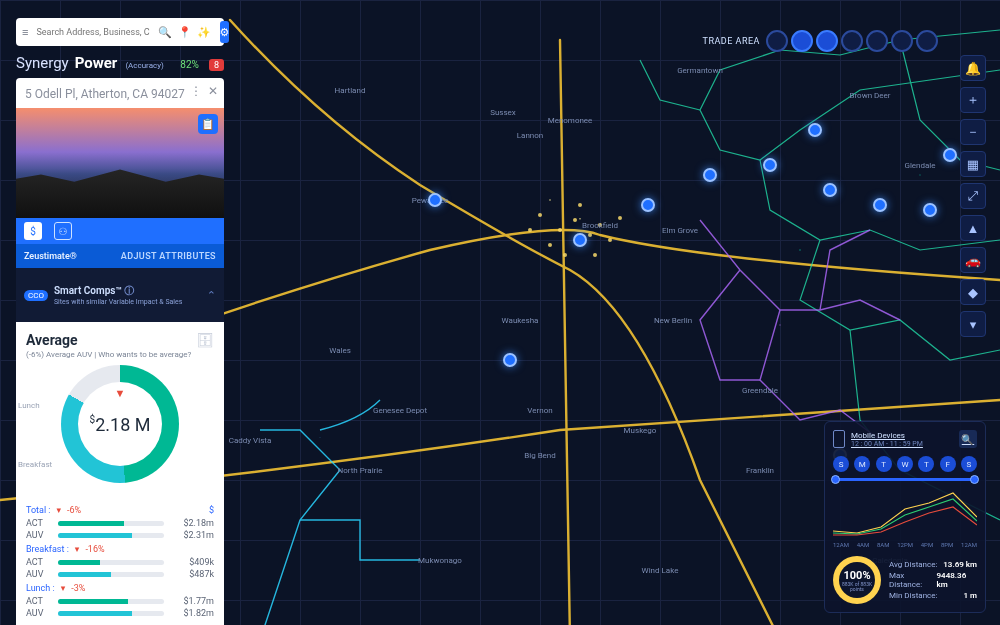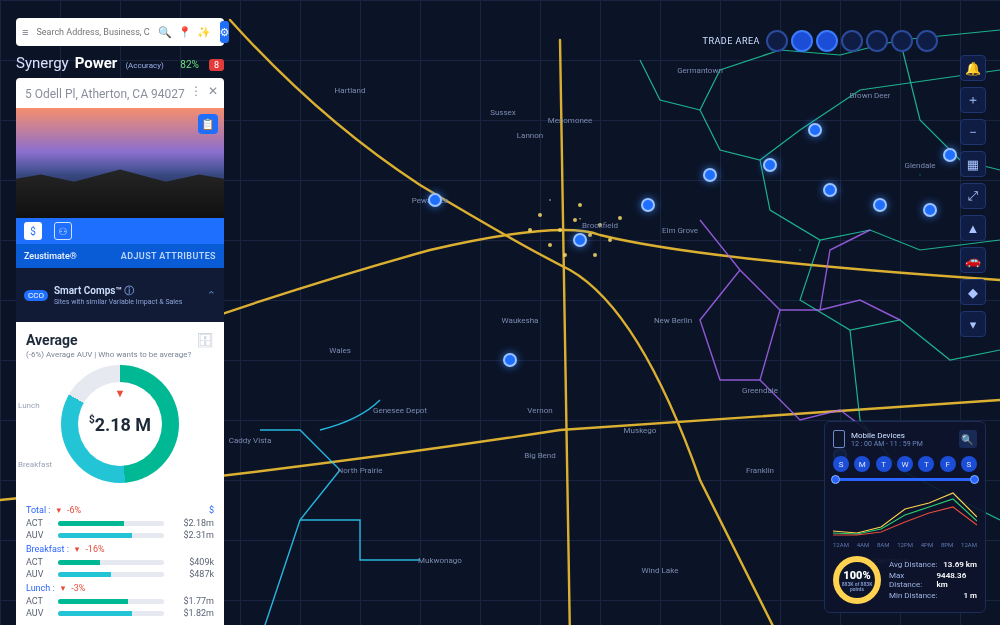--- a/index.html
+++ b/index.html
@@ -84,21 +84,21 @@
   .smart .h{font-size:10px;font-weight:600;}
   .smart .s{font-size:7px;color:#8aa0d6;}
   .smart .more{margin-left:auto;color:#5e7bbd;font-size:11px;}
 
   .card{background:#fff;padding:10px 10px 8px;color:var(--ink);position:relative;}
   .card h3{margin:0;font-size:14px;}
   .card .sub{font-size:8px;color:#7b8596;margin-top:2px;}
   .donut-wrap{display:flex;justify-content:center;margin:6px 0 4px;position:relative;}
   .donut{width:118px;height:118px;border-radius:50%;background:conic-gradient(var(--teal) 0 175deg,var(--cyan) 175deg 300deg,#e6e9ef 300deg 360deg);display:flex;align-items:center;justify-content:center;}
   .donut .inner{width:84px;height:84px;border-radius:50%;background:#fff;display:flex;flex-direction:column;align-items:center;justify-content:center;}
-  .donut .amt{font-size:18px;font-weight:700;}
+  .donut .amt{font-size:18px;font-weight:400;}
   .donut .amt sup{font-size:10px;vertical-align:top;}
   .marker{position:absolute;top:22px;left:50%;transform:translateX(-50%);color:#e74c3c;font-size:11px;}
   .dot-lbl{position:absolute;font-size:8px;color:#9aa3b5;}
   .dot-lbl.l{left:-8px;top:36px;}
   .dot-lbl.b{left:-8px;bottom:14px;}
   .card .cyl{position:absolute;right:10px;top:10px;color:#c4cbd8;font-size:14px;}
 
   .metrics{background:#fff;padding:6px 10px 8px;color:var(--ink);font-size:9px;}
   .sec-h{display:flex;align-items:center;gap:6px;margin:4px 0 3px;color:#2a64ff;}
   .sec-h .pct{font-size:9px;}
@@ -113,32 +113,32 @@
   .row .v{width:44px;text-align:right;color:#5b6475;}
 
   .foot{background:var(--panel-dark);padding:6px 8px;display:flex;align-items:center;color:#cfe0ff;}
 
   
   .tools{position:absolute;right:14px;top:55px;display:flex;flex-direction:column;gap:6px;}
   .tbtn{width:26px;height:26px;background:#0f1d44;border:1px solid #1f3570;border-radius:4px;color:#a9c4ff;display:flex;align-items:center;justify-content:center;font-size:13px;}
 
   
   .ana{position:absolute;right:14px;bottom:12px;width:162px;background:rgba(12,20,44,.9);border:1px solid #1c2c58;border-radius:6px;padding:8px;color:#cfe0ff;font-size:8px;}
-  .ana .hd{display:flex;align-items:center;gap:6px;}
+  .ana .hd{display:flex;align-items:center;gap:6px;text-decoration:underline;}
   .ana .hd .d{width:12px;height:18px;border:1px solid #6f88c7;border-radius:2px;}
   .ana .hd .mag{margin-left:auto;width:18px;height:18px;background:#182a56;border-radius:3px;display:flex;align-items:center;justify-content:center;font-size:10px;color:#7f9ad8;}
   .days{display:flex;gap:4px;margin:8px 0 6px;justify-content:space-between;}
   .day{width:16px;height:16px;border-radius:50%;background:#1b4dd6;color:#dbe7ff;font-size:8px;display:flex;align-items:center;justify-content:center;}
   .slider{height:3px;background:#24407e;border-radius:2px;position:relative;margin-bottom:8px;}
   .slider .a{position:absolute;left:0;right:0;height:100%;background:#2a64ff;border-radius:2px;}
   .slider .h{position:absolute;top:-3px;width:9px;height:9px;border-radius:50%;background:#2a64ff;border:1px solid #8cb6ff;}
   .spark{height:48px;position:relative;margin-bottom:4px;}
   .ticks{display:flex;justify-content:space-between;color:#5e77b0;font-size:6px;margin-bottom:8px;}
   .ring-row{display:flex;gap:8px;align-items:center;}
-  .ring{width:48px;height:48px;border-radius:50%;background:conic-gradient(#ffd34f 0 360deg);display:flex;align-items:center;justify-content:center;font-weight:bold;}
+  .ring{width:48px;height:48px;border-radius:50%;background:conic-gradient(#ffd34f 0 360deg);display:flex;align-items:center;justify-content:center;}
   .ring .ri{width:36px;height:36px;border-radius:50%;background:#0c142c;display:flex;flex-direction:column;align-items:center;justify-content:center;}
   .ring .ri b{font-size:11px;color:#fff;}
   .ring .ri span{font-size:5px;color:#7f92c7;text-align:center;line-height:1;}
   .dist{flex:1;font-size:8px;}
   .dist div{display:flex;justify-content:space-between;margin:2px 0;color:#9fb2e2;}
   .dist b{color:#fff;font-weight:600;}
 </style>
 </head>
 <body>
 

